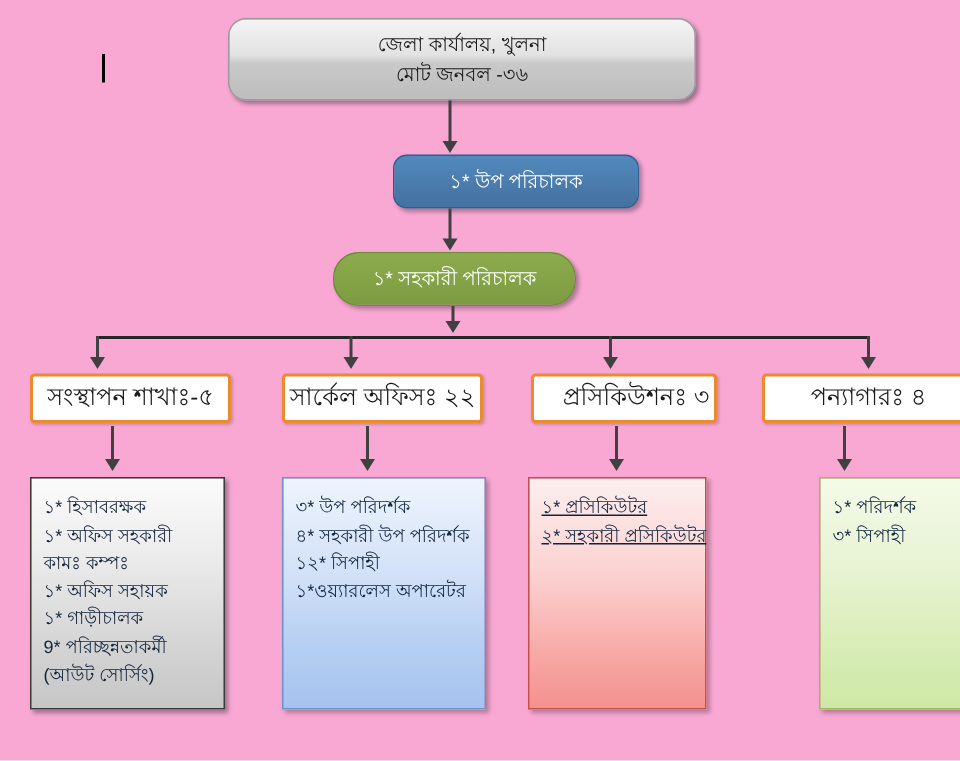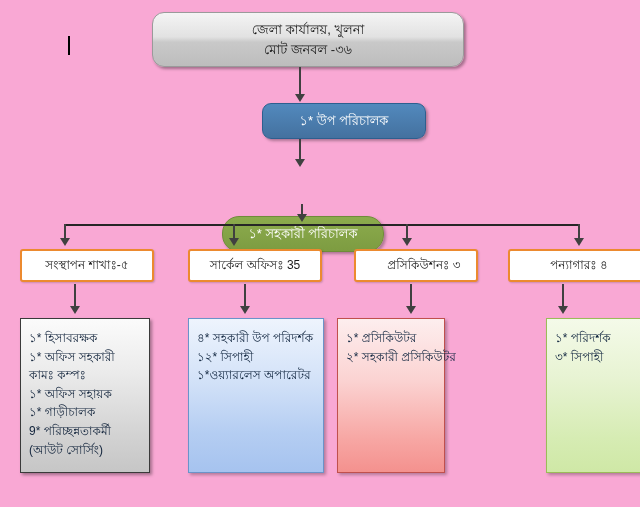--- a/index.html
+++ b/index.html
@@ -76,32 +76,31 @@
     left: 222px;
     top: 168px;
     width: 162px;
     height: 36px;
     border-radius: 17px;
     border: 1px solid #6f8c3a;
     background: linear-gradient(to bottom, #8cab4d 0%, #7d9c41 100%);
     box-shadow: 2px 2px 3px rgba(0,0,0,0.3);
     color: #ffffff;
     font-size: 13px;
-    margin-top: 48px;
   }
 
   
   .node-dept {
     top: 249px;
     height: 33px;
     border-radius: 3px;
     border: 2px solid #ec8a2f;
     background: #ffffff;
     color: #1a1a1a;
-    font-size: 12px;
+    font-size: 16px;
     box-shadow: 1px 1px 2px rgba(0,0,0,0.18);
   }
   .dept-0 { left: 20px;  width: 134px; }
   .dept-1 { left: 188px; width: 134px; }
   .dept-2 { left: 354px; width: 124px; padding-left: 16px; }
   .dept-3 { left: 508px; width: 142px; }
 
   
   .node-list {
     top: 318px;
@@ -124,25 +123,26 @@
     color: #12243c;
   }
   .list-blue {
     left: 188px;
     width: 136px;
     border: 1px solid #6b93c9;
     background: linear-gradient(to bottom, #eef4fd 0%, #d3e2f8 40%, #b4cdf2 75%, #a6c3ef 100%);
     box-shadow: 2px 2px 3px rgba(0,0,0,0.28);
   }
   .list-pink {
-    left: 337px;
-    width: 108px;
+    left: 352px;
+    width: 119px;
     border: 1px solid #c0504d;
     background: linear-gradient(to bottom, #fdeeee 0%, #fbd3d2 40%, #f7a7a4 78%, #f4918e 100%);
     box-shadow: 2px 2px 3px rgba(0,0,0,0.28);
+    text-decoration: underline;
   }
   .list-green {
     left: 508px;
     width: 118px;
     border: 1px solid #9bbb59;
     background: linear-gradient(to bottom, #f4fae9 0%, #e7f3d2 40%, #d6ecb3 78%, #cfe8a6 100%);
     box-shadow: 2px 2px 3px rgba(0,0,0,0.28);
     margin-left: 38px;
   }
 
@@ -214,21 +214,21 @@
     <div class="arrow-head" style="left:402px; top:238px;"></div>
 
     <div class="vline" style="left:578px; top:224px; height:16px;"></div>
     <div class="arrow-head" style="left:574px; top:238px;"></div>
   </div>
 
   <div class="node node-dept dept-0">
     <span>সংস্থাপন শাখাঃ-৫</span>
   </div>
   <div class="node node-dept dept-1">
-    <span>সার্কেল অফিসঃ 35</span>
+    <span>সার্কেল অফিসঃ ২২</span>
   </div>
   <div class="node node-dept dept-2">
     <span>প্রসিকিউশনঃ ৩</span>
   </div>
   <div class="node node-dept dept-3">
     <span>পন্যাগারঃ ৪</span>
   </div>
 
   <div class="conn">
     <div class="vline" style="left:74px;  top:284px; height:24px;"></div>
@@ -251,20 +251,21 @@
     <div class="row">১* হিসাবরক্ষক</div>
     <div class="row">১* অফিস সহকারী</div>
     <div class="row">কামঃ কম্পঃ</div>
     <div class="row">১* অফিস সহায়ক</div>
     <div class="row">১* গাড়ীচালক</div>
     <div class="row">9* পরিচ্ছন্নতাকর্মী</div>
     <div class="row">(আউট সোর্সিং)</div>
   </div>
 
   <div class="node node-list list-blue">
+    <div class="row">৩* উপ পরিদর্শক</div>
     <div class="row">৪* সহকারী উপ পরিদর্শক</div>
     <div class="row">১২* সিপাহী</div>
     <div class="row">১*ওয়্যারলেস  অপারেটর</div>
   </div>
 
   <div class="node node-list list-pink">
     <div class="row">১* প্রসিকিউটর</div>
     <div class="row">২* সহকারী প্রসিকিউটর</div>
   </div>
 

